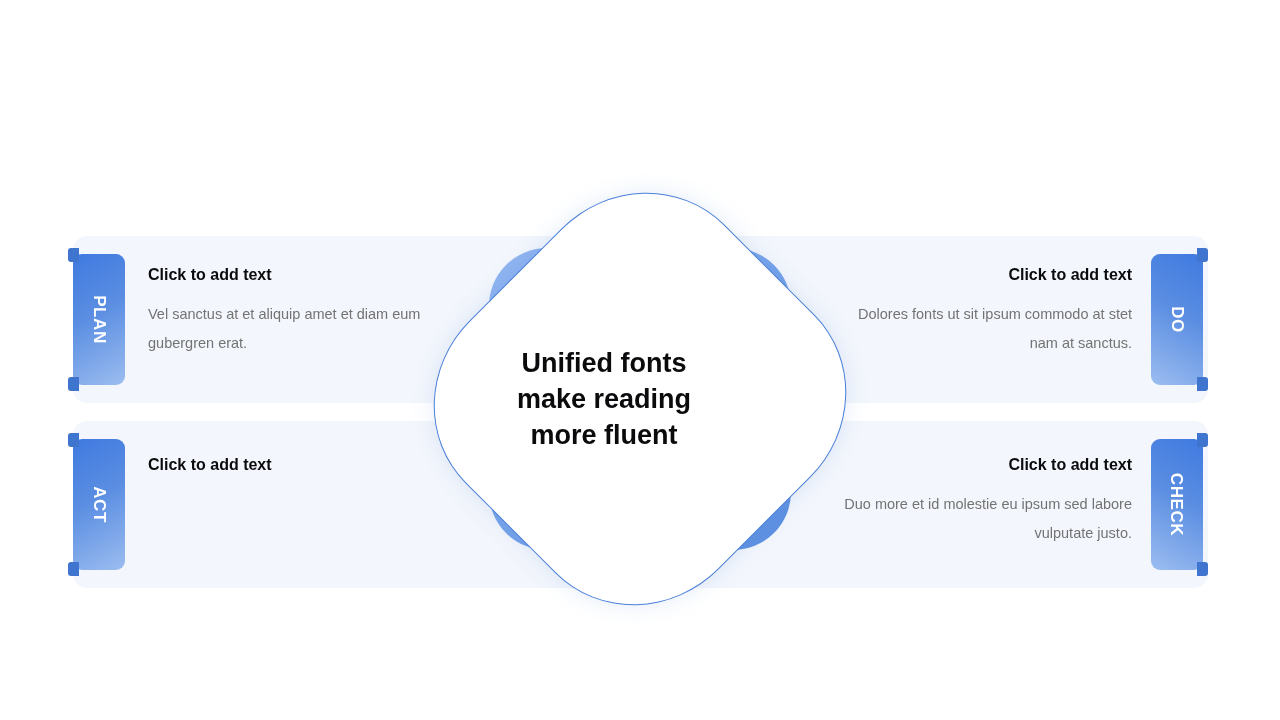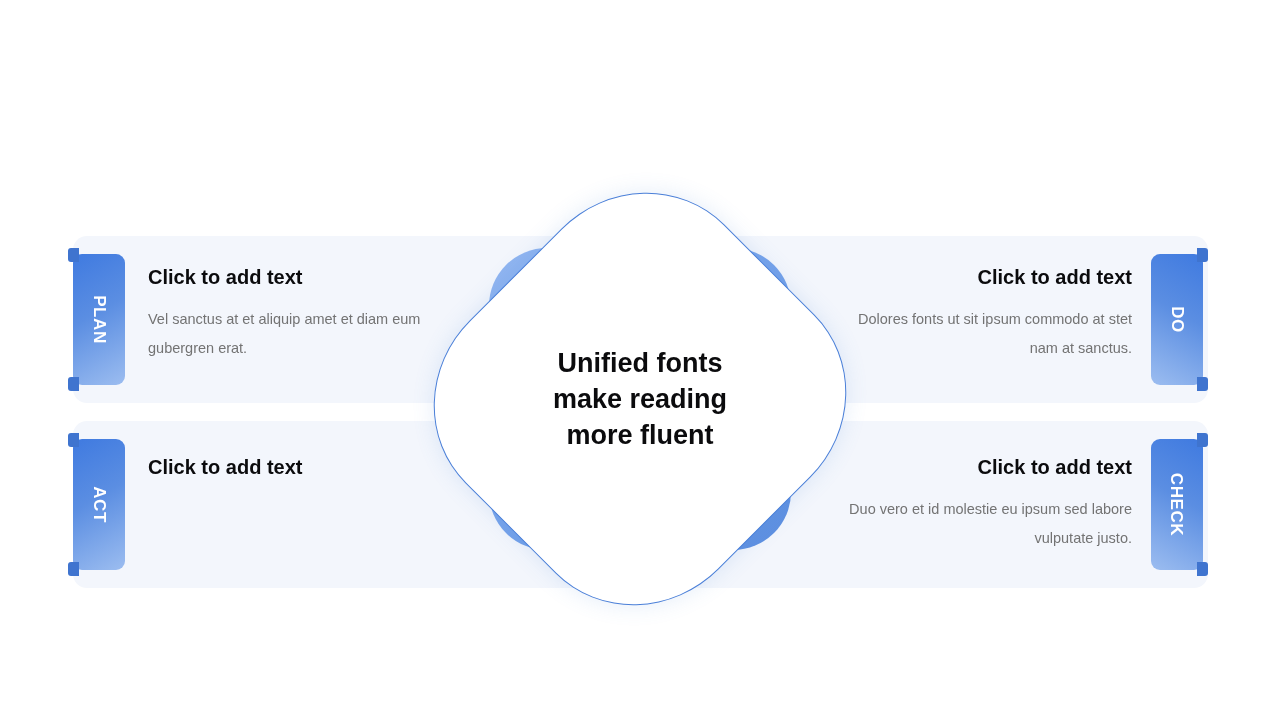--- a/index.html
+++ b/index.html
@@ -85,21 +85,21 @@
     width: 300px;
     z-index: 2;
   }
   .quad.q-left  { left: 148px;  text-align: left; }
   .quad.q-right { right: 148px; text-align: right; }
   .quad.q-top    { top: 265px; }
   .quad.q-bottom { top: 455px; }
 
   .quad-title {
     margin: 0 0 16px 0;
-    font-size: 20px;
+    font-size: 16px;
     font-weight: bold;
     color: #0b0b0d;
     line-height: 1.2;
   }
   .quad-body {
     margin: 0;
     font-size: 14.5px;
     color: #737373;
     line-height: 29px;
   }
@@ -135,21 +135,20 @@
     box-shadow: 0 0 22px rgba(90, 140, 220, 0.16);
   }
   .center-text {
     position: absolute;
     left: 0;
     top: 0;
     width: 100%;
     height: 100%;
     display: flex;
     align-items: center;
-    justify-content: center;
     text-align: center;
     font-size: 27px;
     font-weight: bold;
     color: #0b0b0d;
     line-height: 36px;
     z-index: 2;
   }
   .center-text span { display: block; width: 230px; }
 </style>
 </head>
@@ -194,21 +193,21 @@
     <span class="nub bottom"></span>
     <span class="tab-label">CHECK</span>
   </div>
 
   <div class="quad q-left q-bottom">
     <p class="quad-title">Click to add text</p>
   </div>
 
   <div class="quad q-right q-bottom">
     <p class="quad-title">Click to add text</p>
-    <p class="quad-body">Duo vero et id molestie eu ipsum sed labore vulputate justo.</p>
+    <p class="quad-body">Duo more et id molestie eu ipsum sed labore vulputate justo.</p>
   </div>
 
   <div class="center-wrap">
     <div class="center-square"></div>
     <div class="center-diamond"></div>
     <div class="center-text">
       <span>Unified fonts make reading more fluent</span>
     </div>
   </div>
 

